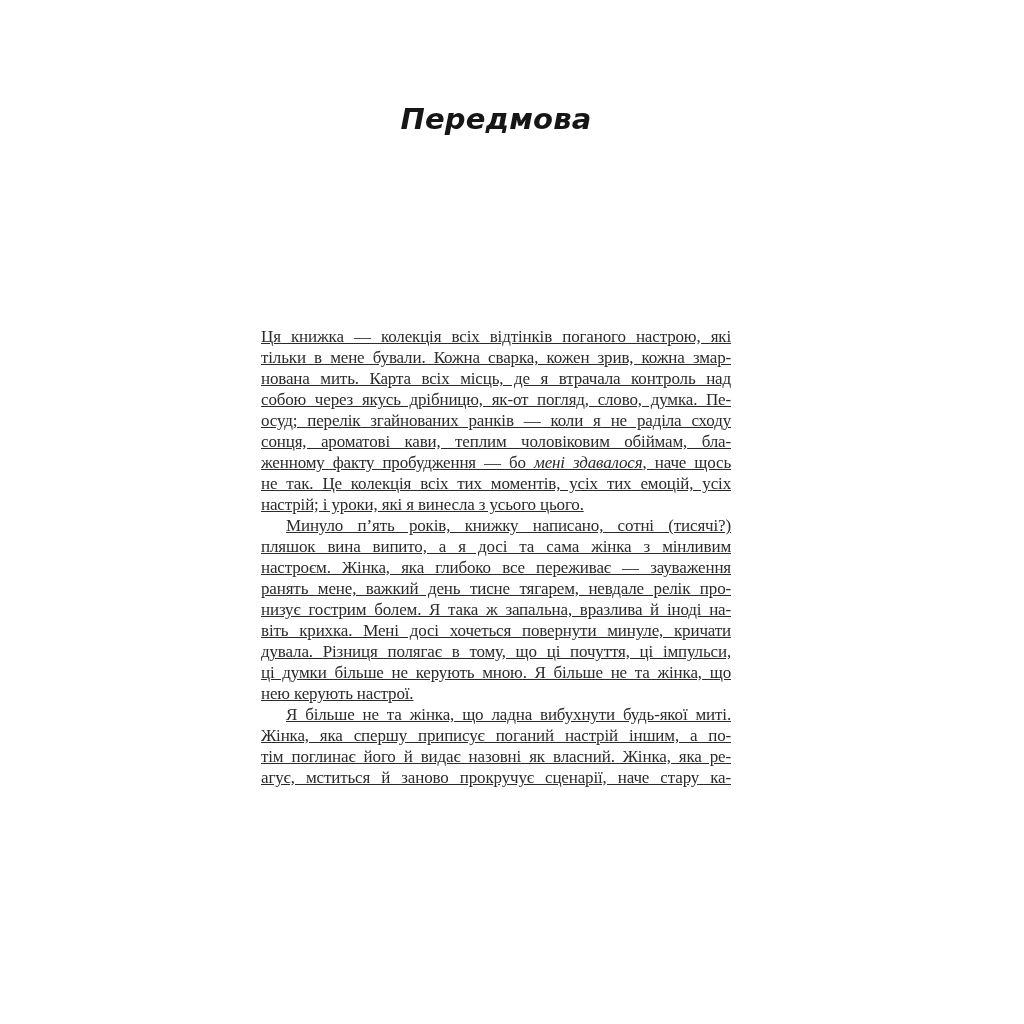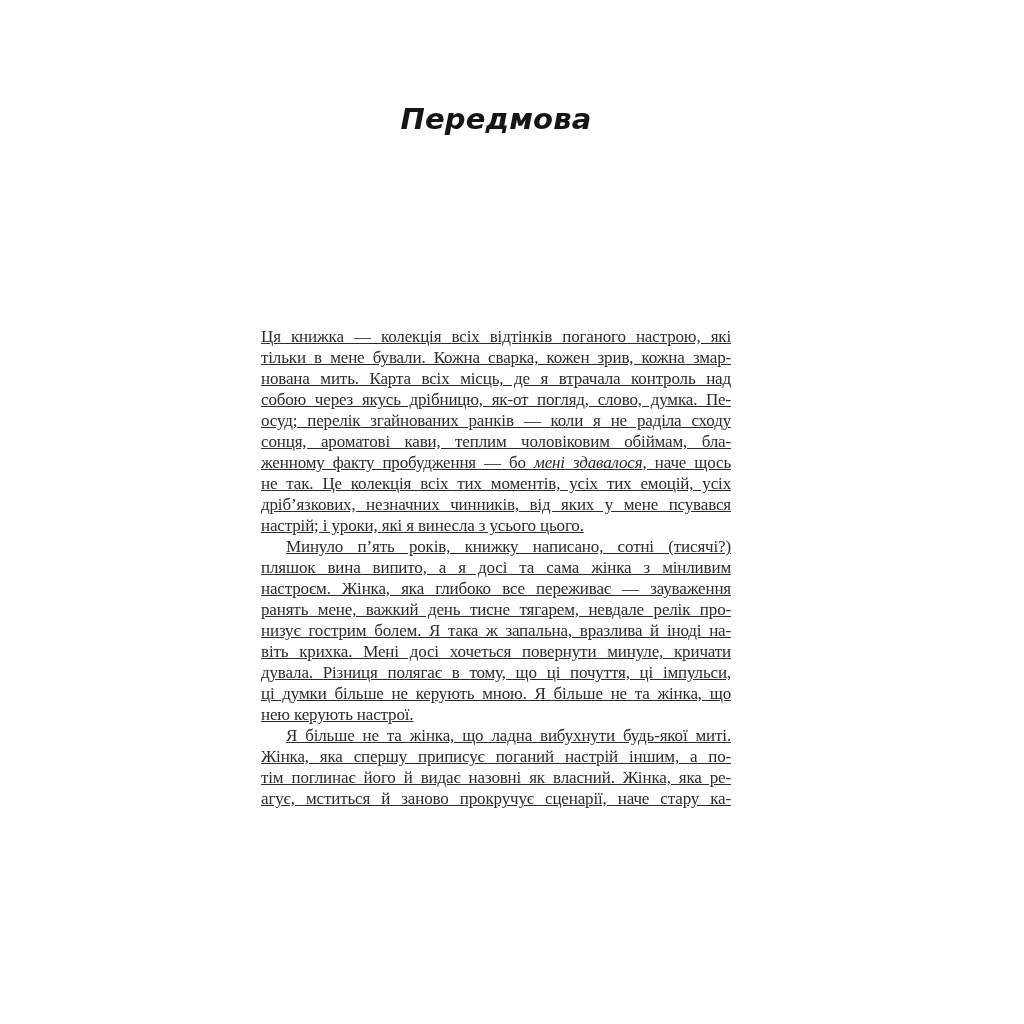--- a/index.html
+++ b/index.html
@@ -81,21 +81,20 @@
   <div class="text-block">
       <div class="paragraph">
         <div class="line">Ця книжка — колекція всіх відтінків поганого настрою, які</div>
         <div class="line">тільки в мене бували. Кожна сварка, кожен зрив, кожна змар-</div>
         <div class="line">нована мить. Карта всіх місць, де я втрачала контроль над</div>
         <div class="line">собою через якусь дрібницю, як-от погляд, слово, думка. Пе-</div>
         <div class="line">осуд; перелік згайнованих ранків — коли я не раділа сходу</div>
         <div class="line">сонця, ароматові кави, теплим чоловіковим обіймам, бла-</div>
         <div class="line">женному факту пробудження — бо <em>мені здавалося</em>, наче щось</div>
         <div class="line">не так. Це колекція всіх тих моментів, усіх тих емоцій, усіх</div>
-        <div class="line">дріб’язкових, незначних чинників, від яких у мене псувався</div>
         <div class="line para-end">настрій; і уроки, які я винесла з усього цього.</div>
       </div>
       <div class="paragraph">
         <div class="line indented">Минуло п’ять років, книжку написано, сотні (тисячі?)</div>
         <div class="line">пляшок вина випито, а я досі та сама жінка з мінливим</div>
         <div class="line">настроєм. Жінка, яка глибоко все переживає — зауваження</div>
         <div class="line">ранять мене, важкий день тисне тягарем, невдале релік про-</div>
         <div class="line">низує гострим болем. Я така ж запальна, вразлива й іноді на-</div>
         <div class="line">віть крихка. Мені досі хочеться повернути минуле, кричати</div>
         <div class="line">дувала. Різниця полягає в тому, що ці почуття, ці імпульси,</div>

